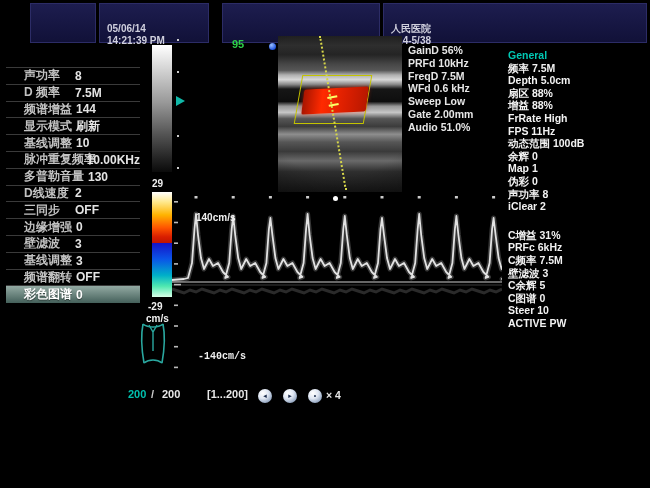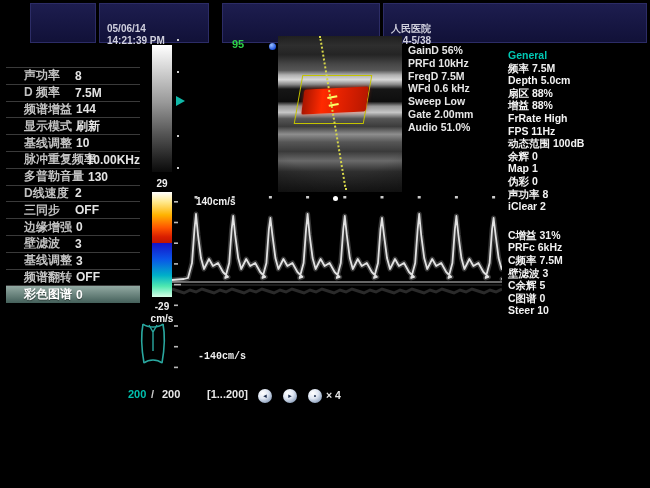--- a/index.html
+++ b/index.html
@@ -22,21 +22,21 @@
   .sb-row.hl .sb-label,.sb-row.hl .sb-value{color:#fff;text-shadow:0 1px 1px rgba(0,0,0,.5);}
 
   
   .graybar{left:152px;top:45px;width:20px;height:127px;
            background:linear-gradient(#fff 0%,#ddd 15%,#999 45%,#555 70%,#222 90%,#0a0a0a 100%);}
   .cbar-top{left:152px;top:192px;width:20px;height:51px;
             background:linear-gradient(#ffffff,#ffe88a 20%,#ffb300 45%,#ff5500 70%,#d91e00 88%,#c01500);}
   .cbar-bot{left:152px;top:243px;width:20px;height:54px;
             background:linear-gradient(#1513c8,#0a55e8 30%,#00b0c8 60%,#4fe8b0 80%,#d8ffe8);}
   .bar-dot{position:absolute;left:177px;width:2px;height:2px;background:#ccc;}
-  .bar-label{position:absolute;color:#f0f0f0;font-size:10px;font-weight:bold;text-align:center;}
+  .bar-label{position:absolute;color:#f0f0f0;font-size:10px;font-weight:bold;}
   .focus-arrow{left:176px;top:96px;width:0;height:0;border-left:9px solid #10b8a8;
                border-top:5px solid transparent;border-bottom:5px solid transparent;}
 
   
   .bmode{left:278px;top:36px;width:124px;height:156px;overflow:hidden;
     background:
       radial-gradient(120% 90% at 50% 40%, rgba(0,0,0,0) 55%, rgba(0,0,0,.55) 100%),
       linear-gradient(180deg,#202020 0%,#2e2e2e 6%,#242424 12%,#464646 18%,#565656 22%,
         #b0b0b0 25%,#d8d8d8 28%,#8a8a8a 31%,#161616 34%,#0e0e0e 42%,
         #969696 45%,#c6c6c6 49%,#565656 53%,#3c3c3c 58%,#8e8e8e 63%,#565656 68%,
@@ -197,20 +197,21 @@
     <div>伪彩 0</div>
     <div>声功率 8</div>
     <div>iClear 2</div>
     <div class="csec">C增益 31%</div>
     <div>PRFc 6kHz</div>
     <div>C频率 7.5M</div>
     <div>壁滤波 3</div>
     <div>C余辉 5</div>
     <div>C图谱 0</div>
     <div>Steer 10</div>
+    <div>ACTIVE PW</div>
   </div>
 
   <svg id="spec" class="abs spec-svg" width="330" height="180" viewBox="0 0 330 180">
     <line x1="0" y1="87" x2="330" y2="87" stroke="#9a9a9a" stroke-width="1.5" opacity="0.9"></line>
     <line x1="0" y1="90" x2="330" y2="90" stroke="#3a3a3a" stroke-width="1"></line>
     <path id="noise" d="M0,94 L6,96 L12,98 L18,95 L24,97 L30,94 L36,96 L42,98 L48,95 L54,97 L60,94 L66,96 L72,98 L78,95 L84,97 L90,94 L96,96 L102,98 L108,95 L114,97 L120,94 L126,96 L132,98 L138,95 L144,97 L150,94 L156,96 L162,98 L168,95 L174,97 L180,94 L186,96 L192,98 L198,95 L204,97 L210,94 L216,96 L222,98 L228,95 L234,97 L240,94 L246,96 L252,98 L258,95 L264,97 L270,94 L276,96 L282,98 L288,95 L294,97 L300,94 L306,96 L312,98 L318,95 L324,97 L330,94" fill="none" stroke="rgba(140,140,140,0.3)" stroke-width="3"></path>
     <path id="trace-glow" d="M0,85 L12,84 L16.0,83 L20.0,68 L22.5,34 L24.0,19 L26.0,40 L29.0,63 L32.0,74 L37.0,64 L41.0,71 L46.0,68 L51.0,77 L56.0,82 L53.2,83 L57.2,68 L59.7,34 L61.2,21 L63.2,40 L66.2,63 L69.2,74 L74.2,64 L78.2,71 L83.2,68 L88.2,77 L93.2,82 L90.4,83 L94.4,68 L96.9,34 L98.4,23 L100.4,40 L103.4,63 L106.4,74 L111.4,64 L115.4,71 L120.4,68 L125.4,77 L130.4,82 L127.6,83 L131.6,68 L134.1,34 L135.6,19 L137.6,40 L140.6,63 L143.6,74 L148.6,64 L152.6,71 L157.6,68 L162.6,77 L167.6,82 L164.8,83 L168.8,68 L171.3,34 L172.8,21 L174.8,40 L177.8,63 L180.8,74 L185.8,64 L189.8,71 L194.8,68 L199.8,77 L204.8,82 L202.0,83 L206.0,68 L208.5,34 L210.0,23 L212.0,40 L215.0,63 L218.0,74 L223.0,64 L227.0,71 L232.0,68 L237.0,77 L242.0,82 L239.2,83 L243.2,68 L245.7,34 L247.2,19 L249.2,40 L252.2,63 L255.2,74 L260.2,64 L264.2,71 L269.2,68 L274.2,77 L279.2,82 L276.4,83 L280.4,68 L282.9,34 L284.4,21 L286.4,40 L289.4,63 L292.4,74 L297.4,64 L301.4,71 L306.4,68 L311.4,77 L316.4,82 L313.6,83 L317.6,68 L320.1,34 L321.6,23 L323.6,40 L326.6,63 L329.6,74 L334.6,64 L338.6,71 L343.6,68 L348.6,77 L353.6,82 L330,84" fill="none" stroke="rgba(220,220,220,0.25)" stroke-width="5" stroke-linejoin="round" stroke-linecap="round"></path>
     <path id="trace" d="M0,85 L12,84 L16.0,83 L20.0,68 L22.5,34 L24.0,19 L26.0,40 L29.0,63 L32.0,74 L37.0,64 L41.0,71 L46.0,68 L51.0,77 L56.0,82 L53.2,83 L57.2,68 L59.7,34 L61.2,21 L63.2,40 L66.2,63 L69.2,74 L74.2,64 L78.2,71 L83.2,68 L88.2,77 L93.2,82 L90.4,83 L94.4,68 L96.9,34 L98.4,23 L100.4,40 L103.4,63 L106.4,74 L111.4,64 L115.4,71 L120.4,68 L125.4,77 L130.4,82 L127.6,83 L131.6,68 L134.1,34 L135.6,19 L137.6,40 L140.6,63 L143.6,74 L148.6,64 L152.6,71 L157.6,68 L162.6,77 L167.6,82 L164.8,83 L168.8,68 L171.3,34 L172.8,21 L174.8,40 L177.8,63 L180.8,74 L185.8,64 L189.8,71 L194.8,68 L199.8,77 L204.8,82 L202.0,83 L206.0,68 L208.5,34 L210.0,23 L212.0,40 L215.0,63 L218.0,74 L223.0,64 L227.0,71 L232.0,68 L237.0,77 L242.0,82 L239.2,83 L243.2,68 L245.7,34 L247.2,19 L249.2,40 L252.2,63 L255.2,74 L260.2,64 L264.2,71 L269.2,68 L274.2,77 L279.2,82 L276.4,83 L280.4,68 L282.9,34 L284.4,21 L286.4,40 L289.4,63 L292.4,74 L297.4,64 L301.4,71 L306.4,68 L311.4,77 L316.4,82 L313.6,83 L317.6,68 L320.1,34 L321.6,23 L323.6,40 L326.6,63 L329.6,74 L334.6,64 L338.6,71 L343.6,68 L348.6,77 L353.6,82 L330,84" fill="none" stroke="#e2e2e2" stroke-width="1.8" stroke-linejoin="round" stroke-linecap="round"></path>
     <g id="ticks">
         <rect x="22.5" y="1" width="3" height="2.5" fill="#cccccc"></rect>
@@ -226,21 +227,21 @@
         <rect x="2" y="26.7" width="4" height="1.6" fill="#bbbbbb"></rect>
         <rect x="2" y="47.4" width="4" height="1.6" fill="#bbbbbb"></rect>
         <rect x="2" y="68.1" width="4" height="1.6" fill="#bbbbbb"></rect>
         <rect x="2" y="88.8" width="7" height="1.6" fill="#bbbbbb"></rect>
         <rect x="2" y="109.5" width="4" height="1.6" fill="#bbbbbb"></rect>
         <rect x="2" y="130.2" width="4" height="1.6" fill="#bbbbbb"></rect>
         <rect x="2" y="150.9" width="4" height="1.6" fill="#bbbbbb"></rect>
         <rect x="2" y="171.6" width="4" height="1.6" fill="#bbbbbb"></rect>
       </g>
   </svg>
-  <div class="spec-label" style="left:196px;top:196px;">140cm/s</div>
+  <div class="spec-label" style="left:196px;top:212px;">140cm/s</div>
   <div class="spec-label" style="left:198px;top:351px;font-family:Liberation Mono, monospace;">-140cm/s</div>
   <div class="abs white-dot"></div>
 
   <svg class="abs bodymark" width="34" height="46" viewBox="0 0 34 46">
     <path d="M7,3 C5,13 5,25 8,42 M27,3 C29,13 29,25 26,42 M7,3 C12,7 22,7 27,3 M8,42 C13,38 21,38 26,42" fill="none" stroke="#2aa8a0" stroke-width="1.6"></path>
     <path d="M13,4 L17,11 L21,4 M17,11 L17,30" fill="none" stroke="#2aa8a0" stroke-width="1.4"></path>
   </svg>
 
   <div class="cine-txt" style="left:128px;color:#00c0ae;">200</div>
   <div class="cine-txt" style="left:151px;color:#cccccc;">/</div>

